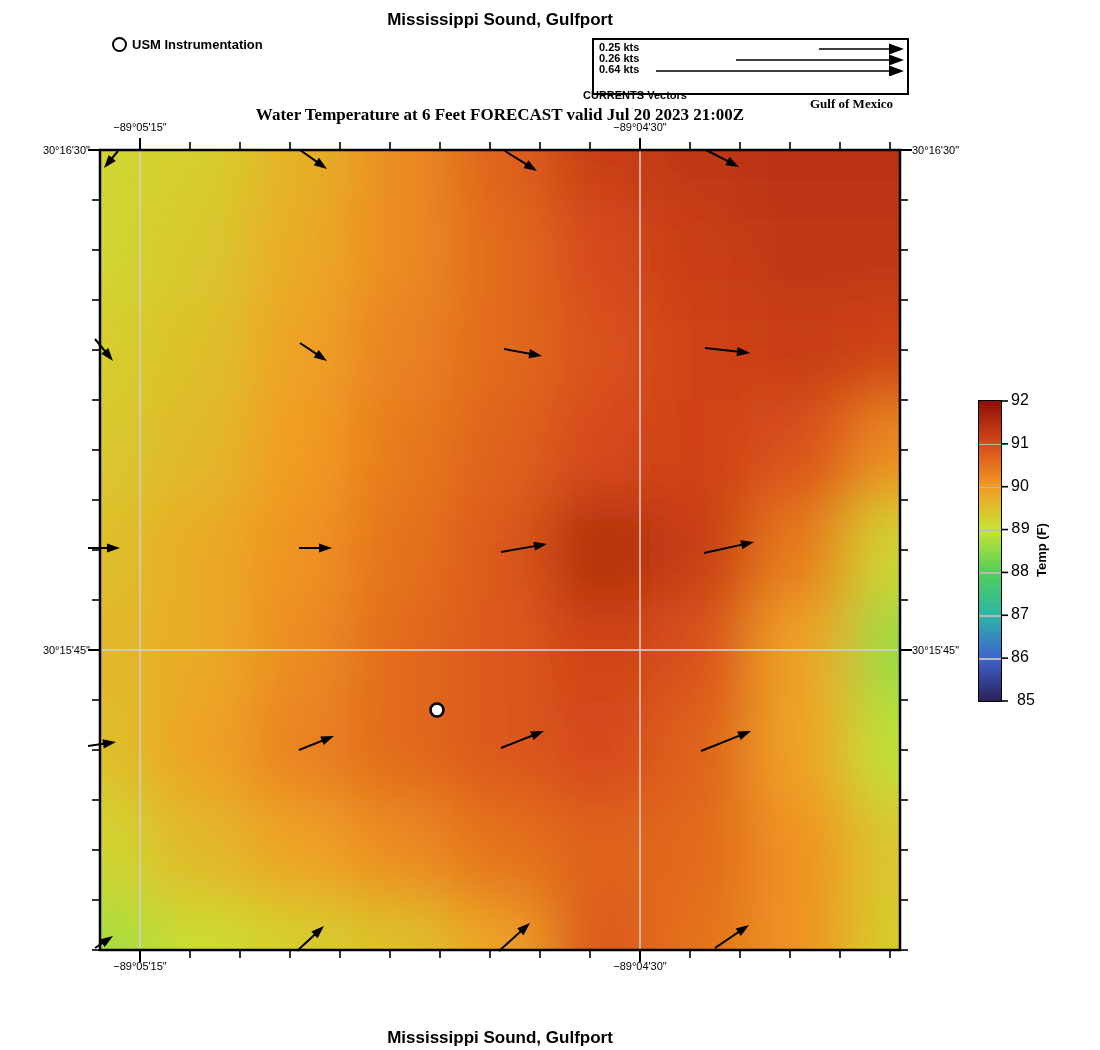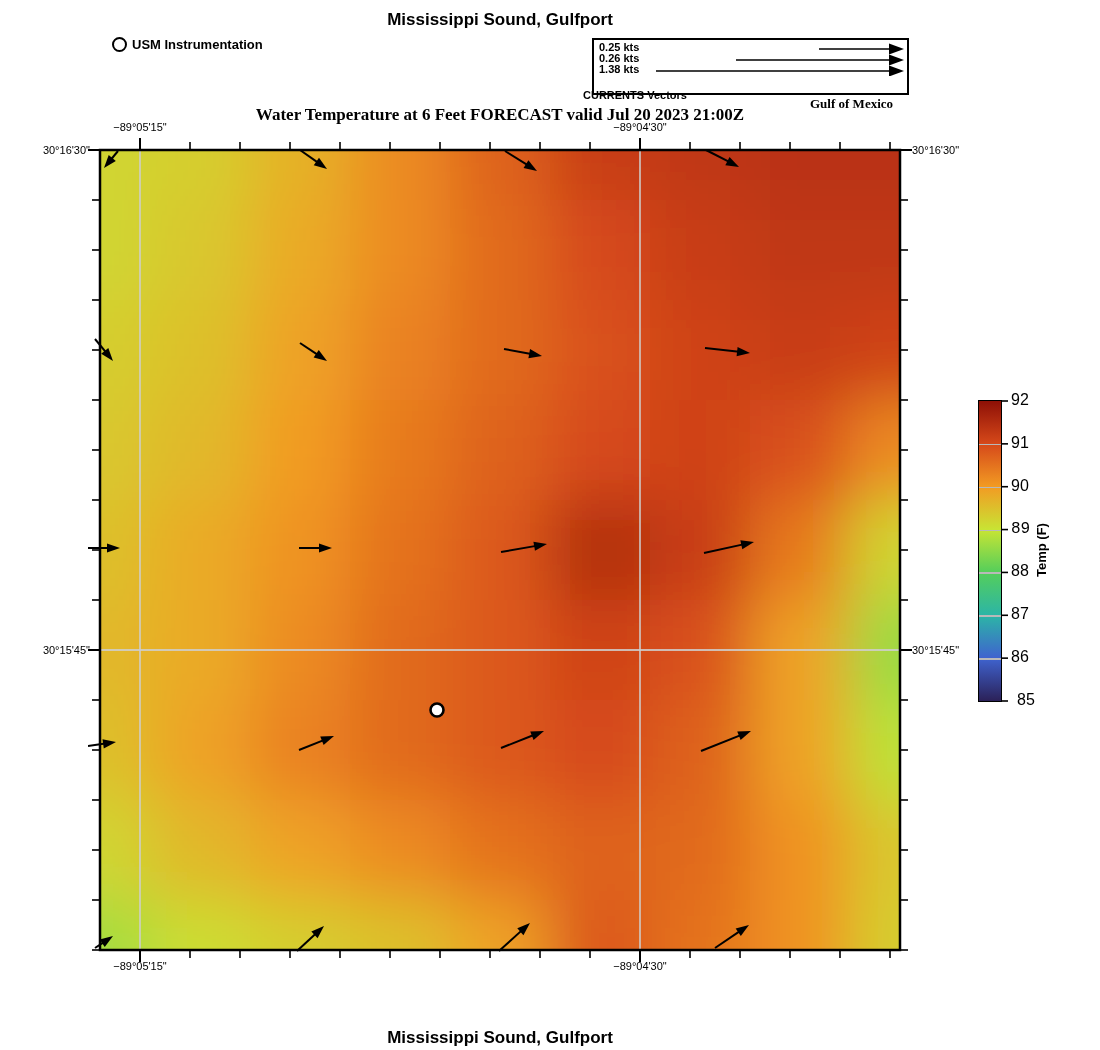--- a/index.html
+++ b/index.html
@@ -51,21 +51,21 @@
         <line x1="142" y1="20" x2="297" y2="20" stroke="#000" stroke-width="1.6"></line>
         <polygon points="310,20 295,25.5 295,14.5" fill="#000"></polygon>
       </g>
       <g>
         <line x1="62" y1="31" x2="297" y2="31" stroke="#000" stroke-width="1.6"></line>
         <polygon points="310,31 295,36.5 295,25.5" fill="#000"></polygon>
       </g>
     </svg>
   <span class="legend-label" style="top:2px">0.25 kts</span>
   <span class="legend-label" style="top:13px">0.26 kts</span>
-  <span class="legend-label" style="top:24px">1.38 kts</span>
+  <span class="legend-label" style="top:24px">0.64 kts</span>
 </div>
 <div class="abs legend-caption">CURRENTS Vectors</div>
 
 <div class="abs subtitle">Water Temperature at 6 Feet FORECAST valid Jul 20 2023 21:00Z</div>
 <div class="abs gulf">Gulf of Mexico</div>
 
 <div class="abs axlab cx x-t1">−89°05'15"</div>
 <div class="abs axlab cx x-t2">−89°04'30"</div>
 <div class="abs axlab cx x-b1">−89°05'15"</div>
 <div class="abs axlab cx x-b2">−89°04'30"</div>

